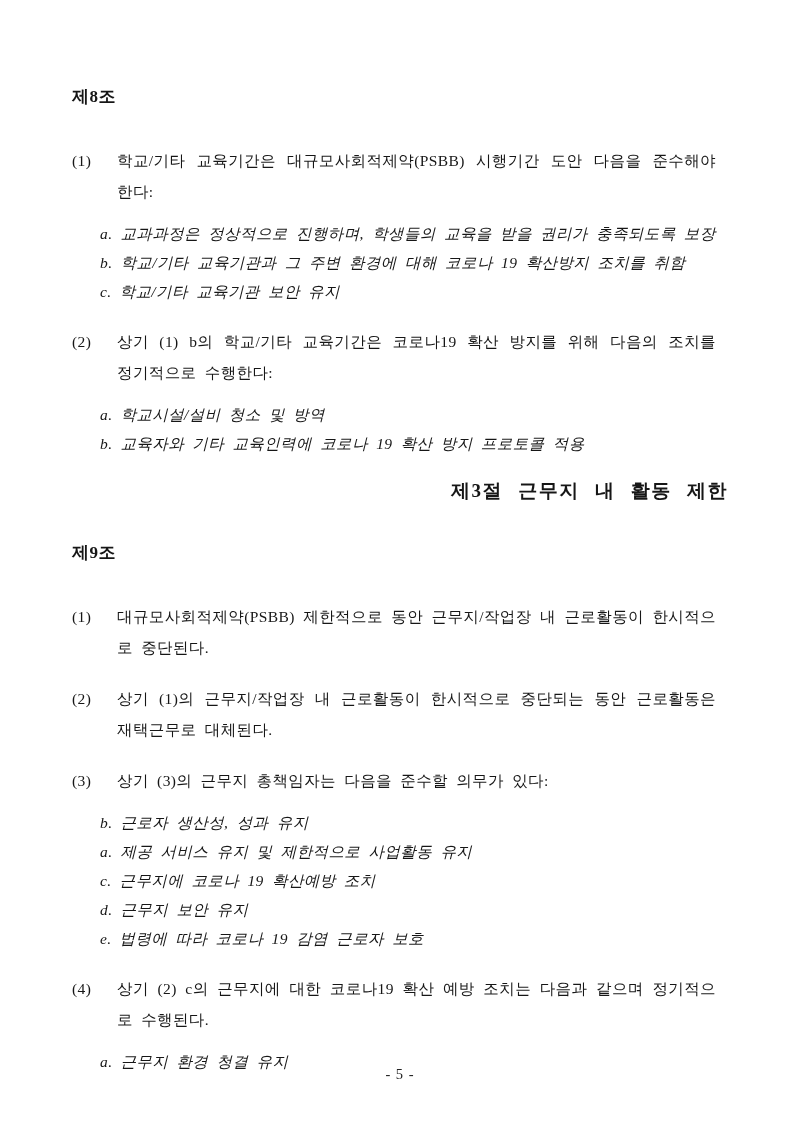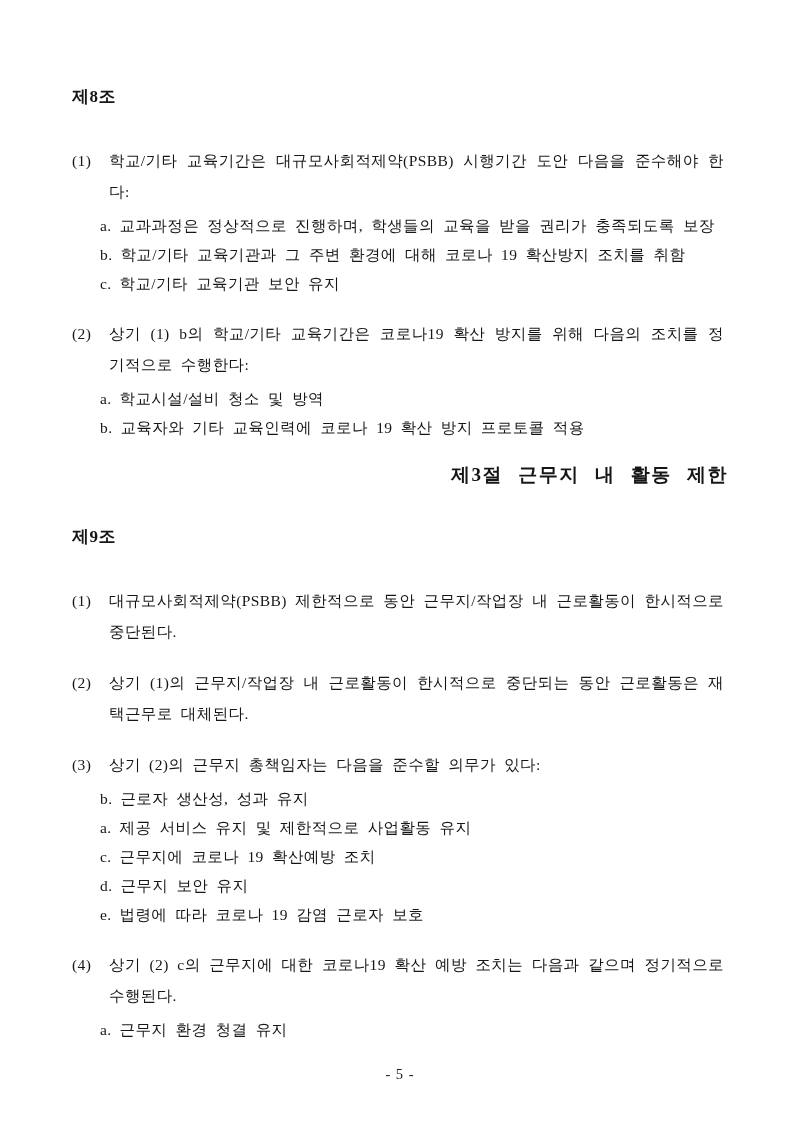--- a/index.html
+++ b/index.html
@@ -34,29 +34,30 @@
     line-height: 31px;
     letter-spacing: 0.4px;
     word-spacing: 4px;
   }
   .item-label {
     position: absolute;
     left: 0;
     top: 0;
   }
   .item-text {
-    margin: 4px;
+    margin: 12px;
     text-align: justify;
   }
   .sublist {
     margin-left: -5px;
   }
   .subitem {
     line-height: 29px;
     white-space: nowrap;
+    font-style: italic;
   }
   .subitem-label {
     display: inline-block;
     margin-right: 8px;
   }
   .section-heading {
     font-size: 19px;
     font-weight: bold;
     text-align: right;
     line-height: 26px;
@@ -120,21 +121,21 @@
     <p class="item-text">대규모사회적제약(PSBB) 제한적으로 동안 근무지/작업장 내 근로활동이 한시적으로 중단된다.</p>
   </div>
 
   <div class="item">
     <span class="item-label">(2)</span>
     <p class="item-text">상기 (1)의 근무지/작업장 내 근로활동이 한시적으로 중단되는 동안 근로활동은 재택근무로 대체된다.</p>
   </div>
 
   <div class="item">
     <span class="item-label">(3)</span>
-    <p class="item-text">상기 (2)의 근무지 총책임자는 다음을 준수할 의무가 있다:</p>
+    <p class="item-text">상기 (3)의 근무지 총책임자는 다음을 준수할 의무가 있다:</p>
     <div class="sublist">
       <div class="subitem">
         <span class="subitem-label">b.</span><span class="subitem-text">근로자 생산성, 성과 유지</span>
       </div>
       <div class="subitem">
         <span class="subitem-label">a.</span><span class="subitem-text">제공 서비스 유지 및 제한적으로 사업활동 유지</span>
       </div>
       <div class="subitem">
         <span class="subitem-label">c.</span><span class="subitem-text">근무지에 코로나 19 확산예방 조치</span>
       </div>

